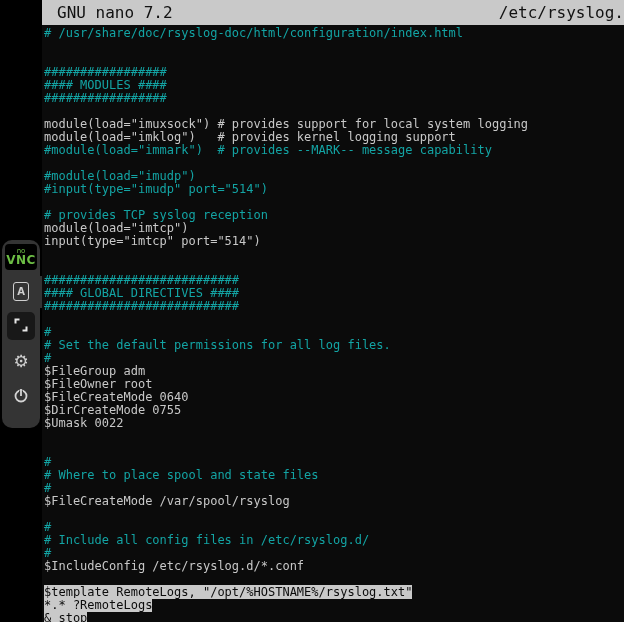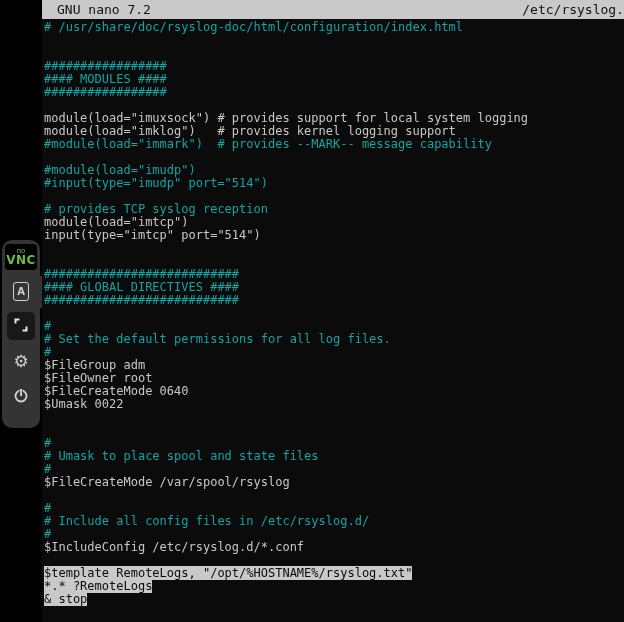--- a/index.html
+++ b/index.html
@@ -9,23 +9,23 @@
     font-family: "DejaVu Sans", sans-serif;
   }
 
   
   .terminal {
     position: absolute; left: 42px; top: 0; width: 582px; height: 622px;
     background: #0b0b0b; overflow: hidden;
     font-family: "DejaVu Sans Mono", monospace; font-size: 12px;
   }
   .nano-header {
-    height: 19px; background: var(--sel-bg, #c9c9c9); color: #111;
+    height: 25px; background: var(--sel-bg, #c9c9c9); color: #111;
     display: flex; justify-content: space-between; align-items: center;
-    line-height: 13px; font-size: 13px; white-space: pre; overflow: hidden;
+    line-height: 13px; font-size: 16px; white-space: pre; overflow: hidden;
   }
   .nano-title { padding-left: 15px; }
   .nano-file  { text-align: right; }
   .editor { padding: 2px 0 0 2px; }
   .line { height: 13px; line-height: 13px; white-space: pre; color: var(--code, #c8c8c8); }
   .line.comment { color: var(--comment, #13a4a4); }
   .line.blank { color: transparent; }
   .line .sel { background: var(--sel-bg, #c9c9c9); color: var(--sel-fg, #0b0b0b); }
 
   
@@ -131,25 +131,26 @@
         <div class="line comment">###########################</div>
         <div class="line comment">#### GLOBAL DIRECTIVES ####</div>
         <div class="line comment">###########################</div>
         <div class="line blank"> </div>
         <div class="line comment">#</div>
         <div class="line comment"># Set the default permissions for all log files.</div>
         <div class="line comment">#</div>
         <div class="line code">$FileGroup adm</div>
         <div class="line code">$FileOwner root</div>
         <div class="line code">$FileCreateMode 0640</div>
+        <div class="line code">$DirCreateMode 0755</div>
         <div class="line code">$Umask 0022</div>
         <div class="line blank"> </div>
         <div class="line blank"> </div>
         <div class="line comment">#</div>
-        <div class="line comment"># Umask to place spool and state files</div>
+        <div class="line comment"># Where to place spool and state files</div>
         <div class="line comment">#</div>
         <div class="line code">$FileCreateMode /var/spool/rsyslog</div>
         <div class="line blank"> </div>
         <div class="line comment">#</div>
         <div class="line comment"># Include all config files in /etc/rsyslog.d/</div>
         <div class="line comment">#</div>
         <div class="line code">$IncludeConfig /etc/rsyslog.d/*.conf</div>
         <div class="line blank"> </div>
         <div class="line selected"><span class="sel">$template RemoteLogs, "/opt/%HOSTNAME%/rsyslog.txt"</span></div>
         <div class="line selected"><span class="sel">*.* ?RemoteLogs</span></div>

